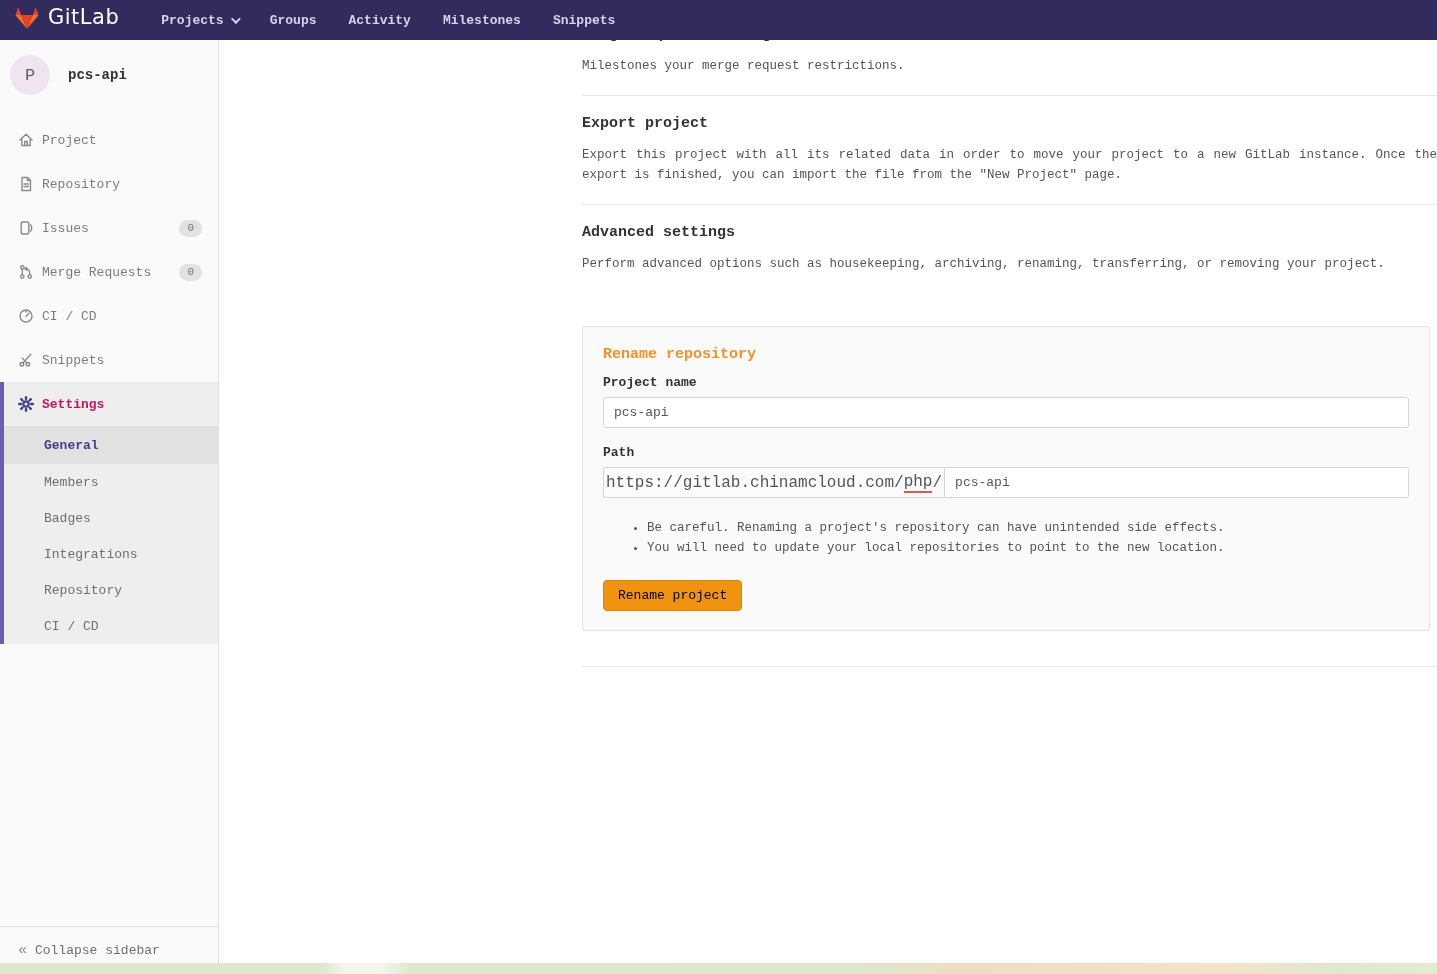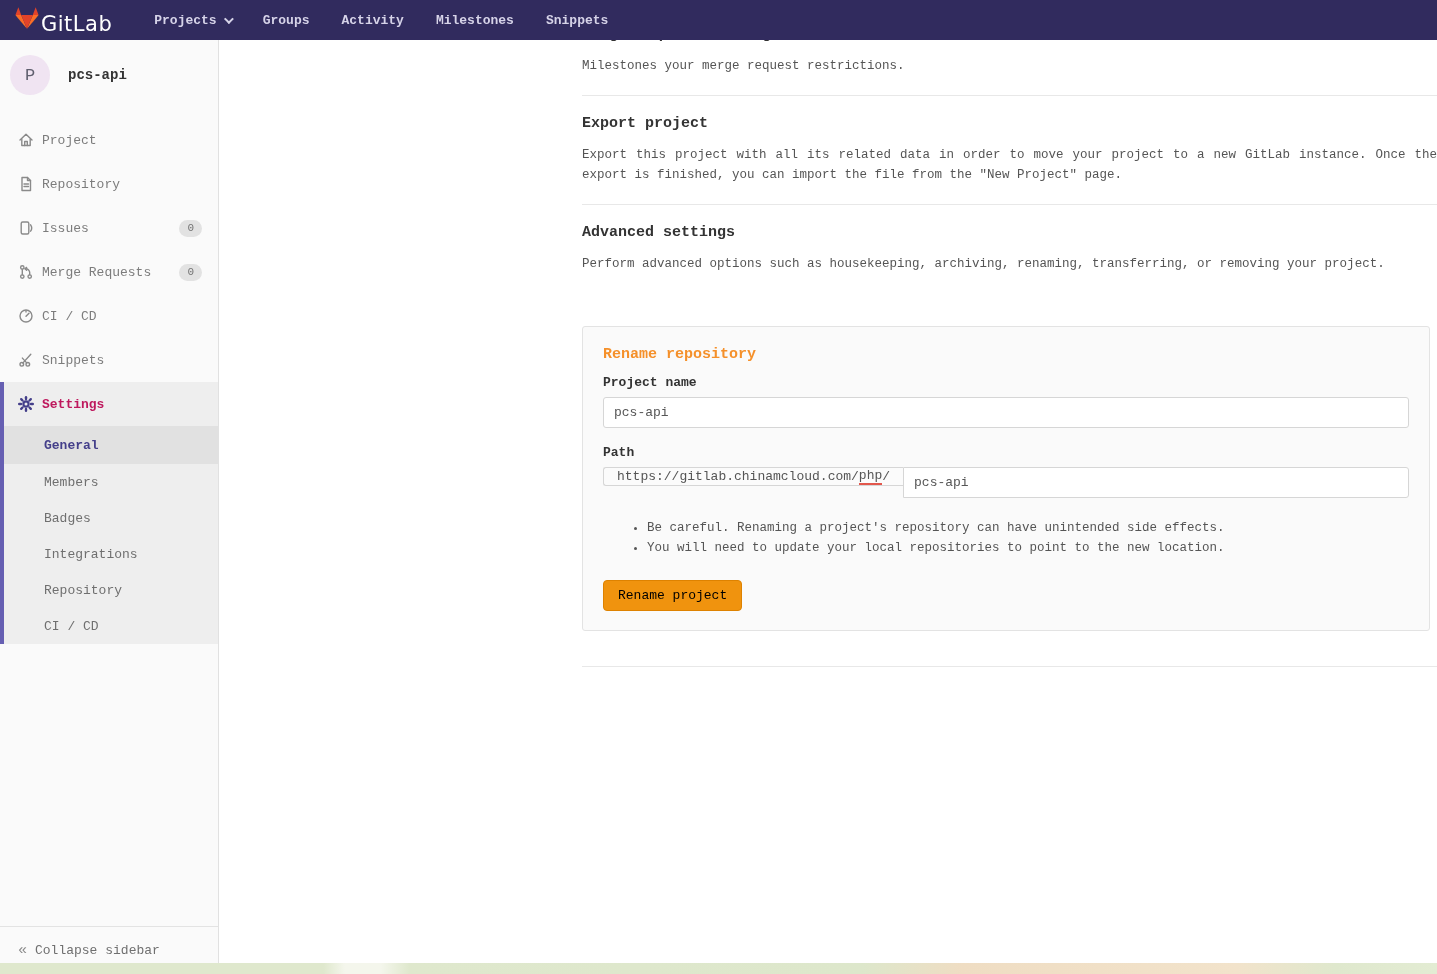--- a/index.html
+++ b/index.html
@@ -2,21 +2,21 @@
 <html><head>
 <meta charset="utf-8">
 <style>
   * { margin:0; padding:0; box-sizing:border-box; }
   html,body { width:1437px; height:974px; overflow:hidden; background:#fff;
     font-family:"Liberation Mono","DejaVu Sans Mono",monospace; color:#555; }
 
   
   .navbar { position:fixed; top:0; left:0; right:0; height:40px; background:#312b5e;
     display:flex; align-items:center; z-index:30; }
-  .brand { display:flex; align-items:flex-end; gap:1px; padding:0 12px 0 14px; }
+  .brand { display:flex; align-items:flex-start; gap:8px; padding:0 12px 0 14px; }
   .brand-name { font-family:"DejaVu Sans","Liberation Sans",sans-serif; font-size:21px;
     color:#fff; letter-spacing:.5px; }
   .nav-links { display:flex; align-items:flex-end; margin-left:14px; }
   .nav-link { color:#d6d3e8; font-size:13px; font-weight:bold; padding:0 16px;
     height:40px; display:flex; align-items:center; gap:7px; cursor:pointer; }
   .caret { width:7px; height:7px; border-right:2px solid #d6d3e8; border-bottom:2px solid #d6d3e8;
     transform:rotate(45deg) translateY(-2px); display:inline-block; }
 
   
   .sidebar { position:fixed; top:40px; left:0; bottom:0; width:219px; background:#fafafa;
@@ -59,22 +59,22 @@
     padding:7px 14px; cursor:pointer; }
   .btn-default { background:#fff; border:1px solid #d8d8d8; color:#555; }
   .btn-warning { background:#f0930e; border:1px solid #de8200; color:#000000; }
 
   .field-label { font-size:13px; font-weight:bold; color:#333; margin-bottom:7px; }
   .text-input { width:100%; height:31px; border:1px solid #d6d6d6; border-radius:3px;
     background:#fff; padding:0 10px; font-family:inherit; font-size:13px; color:#555;
     margin-bottom:17px; outline:none; }
   .input-group { display:flex; width:100%; margin-bottom:4px; }
   .input-addon { background:#fbfbfb; border:1px solid #d6d6d6; border-right:none;
-    border-radius:3px 0 0 3px; height:19px; display:flex; align-items:center;
-    padding:0 13px; font-size:13px; color:#555; white-space:nowrap; }
+    border-radius:3px 0 0 3px; height:31px; display:flex; align-items:center;
+    padding:0 2px; font-size:16px; color:#555; white-space:nowrap; }
   .input-addon .hl { border-bottom:2px solid #e2574c; padding-bottom:0px; }
   .input-group .text-input { border-radius:0 3px 3px 0; margin-bottom:0; flex:1; }
   ul.warnings { margin:20px 0 22px 0; padding-left:44px; }
   ul.warnings li { font-size:12.5px; color:#555; line-height:20px; }
   .gap { height:35px; }
 
   
   .bottom-strip { position:fixed; left:0; right:0; bottom:0; height:11px; z-index:40;
     background:linear-gradient(90deg,#dfe8cd 0%,#dfe8cd 22.5%,#f4f6ec 24%,#f4f6ec 26.5%,
       #dfe8cd 28.5%,#dde7cb 60%,#efddc3 67%,#f2e3cb 86%,#dfe8cd 93%,#e3ecd3 100%); }

